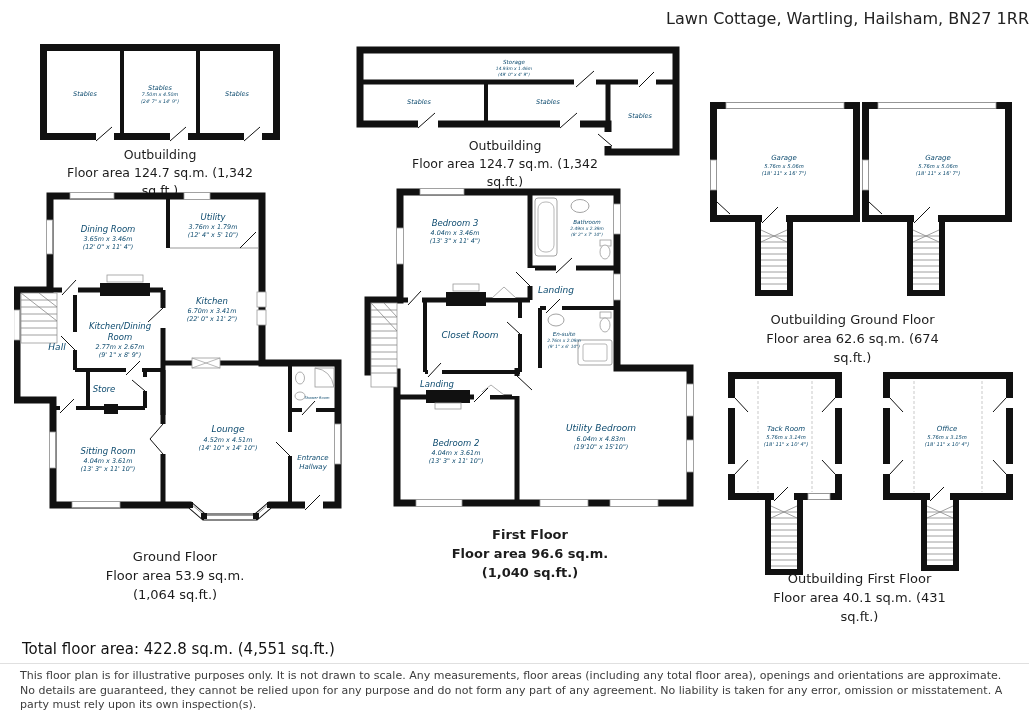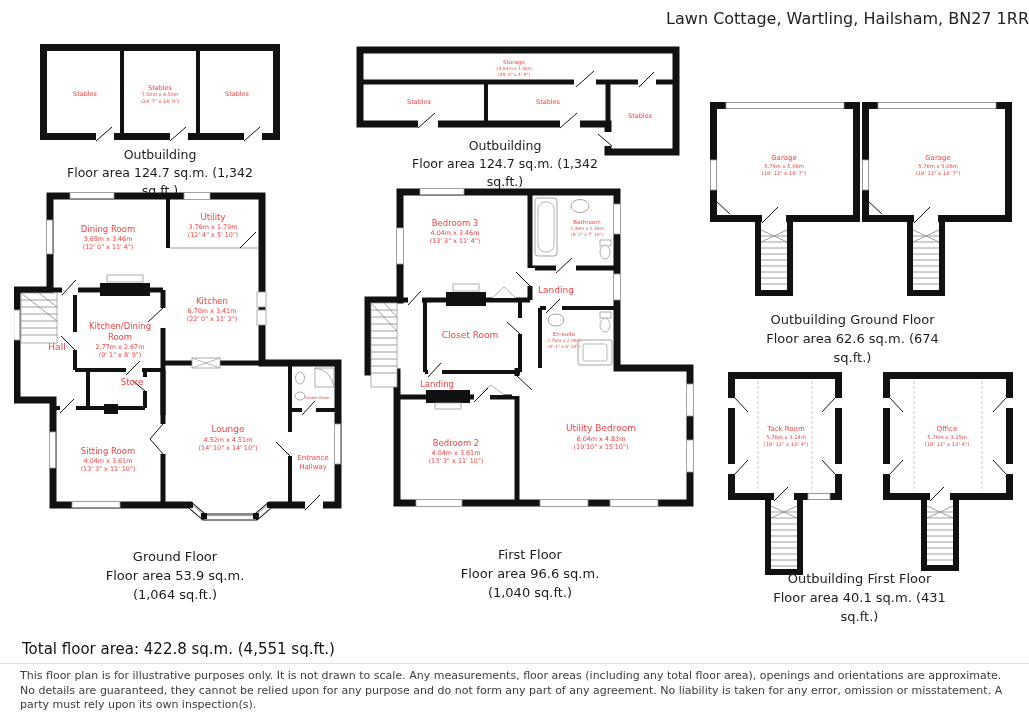--- a/index.html
+++ b/index.html
@@ -2,21 +2,21 @@
 <html><head>
 <meta charset="utf-8">
 <style>
   html,body{margin:0;padding:0;background:#fff;}
   .page{position:relative;width:1029px;height:720px;background:#fff;overflow:hidden;
         font-family:"DejaVu Sans","Liberation Sans",sans-serif;color:#1b1b1b;}
   .abs{position:absolute;}
   .title{left:0;right:0;top:9px;text-align:right;font-size:16px;color:#222;}
   .plan{position:absolute;}
   .plan svg{display:block;}
-  .room-label{position:absolute;transform:translate(-50%,-50%);text-align:center;line-height:1.3;color:#ef4444;}
+  .room-label{position:absolute;transform:translate(-50%,-50%);text-align:center;line-height:1.3;color:#0c4a6e;font-style:italic;}
   .room-label .nm{display:block;font-size:8.5px;white-space:nowrap;}
   .room-label .dm{display:block;font-size:6.4px;white-space:nowrap;}
   .room-label.mid .nm{font-size:7px;}
   .room-label.mid .dm{font-size:5.2px;}
   .room-label.sm .nm{font-size:5.6px;}
   .room-label.sm .dm{font-size:4.4px;}
   .room-label.tiny .nm{font-size:3.6px;}
   .room-label.stb .nm{font-size:6.5px;}
   .room-label.stb .dm{font-size:4.8px;}
   .room-label.big .nm{font-size:9px;}
@@ -292,21 +292,21 @@
       <span class="dm">(22' 0" x 11' 2")</span>
     </div>
     <div class="room-label wrapped" style="left:106px;top:148px;">
       <span class="nm">Kitchen/Dining Room</span>
       <span class="dm">2.77m x 2.67m</span>
       <span class="dm">(9' 1" x 8' 9")</span>
     </div>
     <div class="room-label big" style="left:43px;top:156px;">
       <span class="nm">Hall</span>
     </div>
-    <div class="room-label" style="left:90px;top:191px;margin-left:28px;">
+    <div class="room-label" style="left:90px;top:198px;">
       <span class="nm">Store</span>
     </div>
     <div class="room-label" style="left:94px;top:268px;">
       <span class="nm">Sitting Room</span>
       <span class="dm">4.04m x 3.61m</span>
       <span class="dm">(13' 3" x 11' 10")</span>
     </div>
     <div class="room-label big" style="left:214px;top:246px;">
       <span class="nm">Lounge</span>
       <span class="dm">4.52m x 4.51m</span>
@@ -438,21 +438,21 @@
       <span class="nm">Bedroom 2</span>
       <span class="dm">4.04m x 3.61m</span>
       <span class="dm">(13' 3" x 11' 10")</span>
     </div>
     <div class="room-label big" style="left:237px;top:249px;">
       <span class="nm">Utility Bedroom</span>
       <span class="dm">6.04m x 4.83m</span>
       <span class="dm">(19'10" x 15'10")</span>
     </div>
   </div>
-  <div class="caption" style="left:445px;top:546px;width:170px;">
+  <div class="caption" style="left:445px;top:526px;width:170px;font-weight:bold;">
     <div>First Floor</div>
     <div>Floor area 96.6 sq.m.</div>
     <div>(1,040 sq.ft.)</div>
   </div>
 
   <div class="plan" style="left:728px;top:372px;width:290px;height:210px;">
     <svg width="290" height="210" viewBox="0 0 290 210">
 
       <rect x="3.5" y="3.5" width="107" height="121" fill="#fff" stroke="#111" stroke-width="7"></rect>
       <line x1="30" y1="9" x2="30" y2="120" stroke="#bbb" stroke-width="0.8" stroke-dasharray="3,2"></line>

